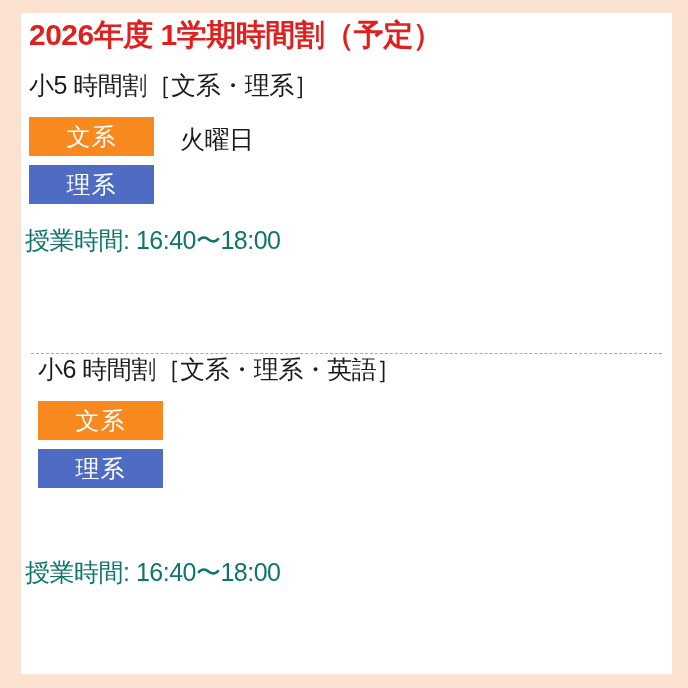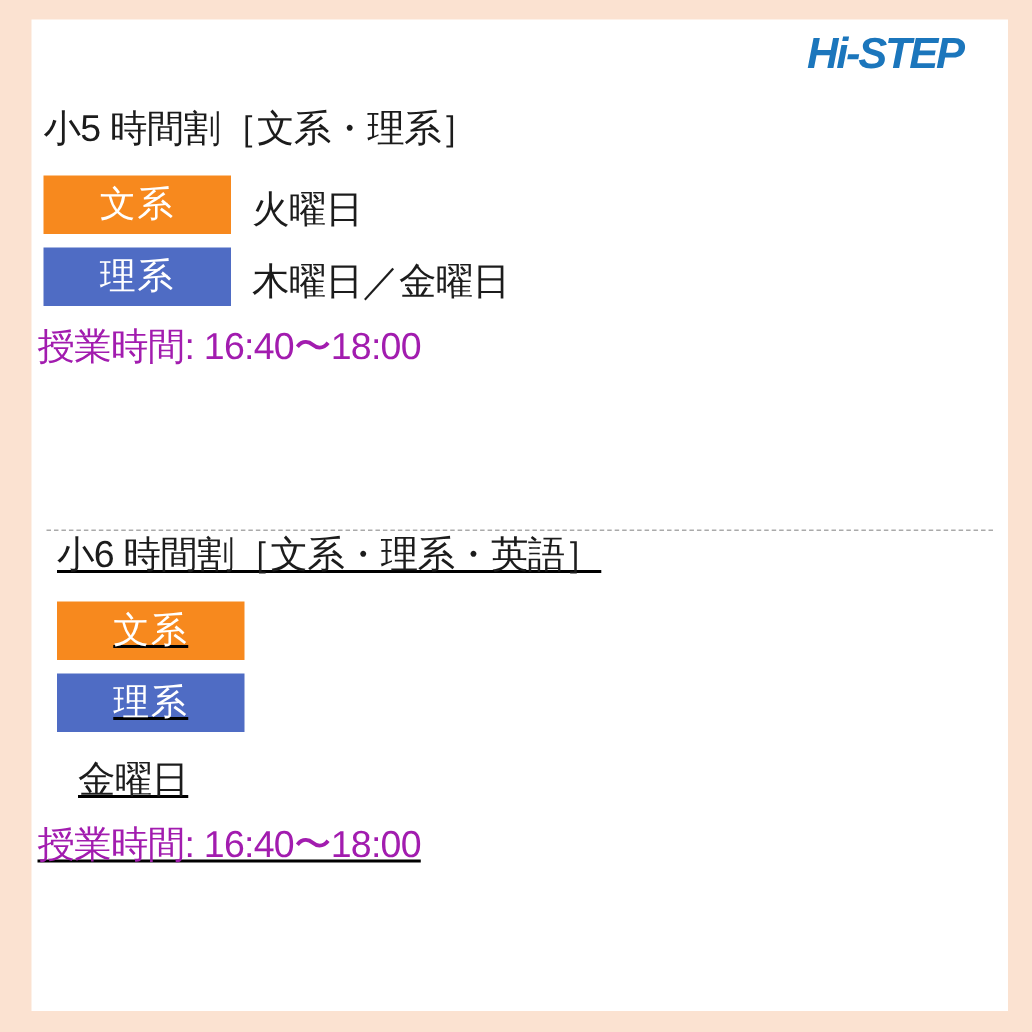--- a/index.html
+++ b/index.html
@@ -61,21 +61,21 @@
     font-size: 29px;
     font-weight: bold;
     font-style: italic;
     fill: #1b76bc;
     letter-spacing: -1.5px;
   }
 
   
   .section { position: absolute; left: 0; width: 100%; }
   .section-g5 { top: 56px; }
-  .section-g6 { top: 340px; text-decoration: underline; }
+  .section-g6 { top: 340px; }
 
   .section-heading {
     font-size: 25px;
     color: #1c1c1c;
     white-space: nowrap;
     letter-spacing: -0.5px;
   }
   .section-g5 .section-heading { margin-left: 8px; }
   .section-g6 .section-heading { margin-left: 17px; }
 
@@ -96,92 +96,86 @@
     height: 39px;
     line-height: 39px;
     text-align: center;
     color: #ffffff;
     font-size: 24px;
     letter-spacing: 1px;
     box-sizing: border-box;
     flex: 0 0 auto;
   }
   .course-days {
-    margin-left: 14px;
+    margin-left: 26px;
     font-size: 25px;
     color: #1c1c1c;
     white-space: nowrap;
     letter-spacing: -0.5px;
   }
 
   .class-time {
     font-size: 25px;
-    color: #a21caf;
+    color: #0f766e;
     white-space: nowrap;
     letter-spacing: -0.5px;
-    margin-top: 10px;
+    margin-top: 20px;
   }
   .section-g5 .class-time { margin-left: 4px; }
   .section-g6 .class-time { margin-left: 4px; }
 
   .divider {
     position: absolute;
     left: 10px;
     right: 10px;
     top: 284px;
     height: 0;
     border-top: 1px dashed #aaaaaa;
   }
 </style>
 </head>
 <body>
 
 <div class="page-frame">
   <div class="card">
 
     <div class="header">
+      <div class="main-title">2026年度  1学期時間割（予定）</div>
 
-      <div class="brand-logo">
-        <svg viewBox="0 0 130 34" width="130" height="34" aria-hidden="true">
-          <text class="brand-text" x="2" y="27">Hi-STEP</text>
-        </svg>
-      </div>
     </div>
 
     <div class="section section-g5">
       <div class="section-heading">小5  時間割［文系・理系］</div>
 
       <div class="rows">
         <div class="course-row">
           <div class="course-badge" style="background:#f7891e">文系</div>
           <div class="course-days">火曜日</div>
         </div>
         <div class="course-row">
           <div class="course-badge" style="background:#4f6cc4">理系</div>
-          <div class="course-days">木曜日／金曜日</div>
         </div>
       </div>
 
       <div class="class-time">授業時間:  16:40〜18:00</div>
 
       <div class="divider"></div>
     </div>
 
     <div class="section section-g6">
       <div class="section-heading">小6  時間割［文系・理系・英語］</div>
 
       <div class="rows">
         <div class="course-row">
           <div class="course-badge" style="background:#f7891e">文系</div>
         </div>
         <div class="course-row">
           <div class="course-badge" style="background:#4f6cc4">理系</div>
         </div>
         <div class="course-row">
-          <div class="course-days">金曜日</div>
         </div>
       </div>
 
       <div class="class-time">授業時間:  16:40〜18:00</div>
     </div>
 
   </div>
 </div>
 
 </body></html>

